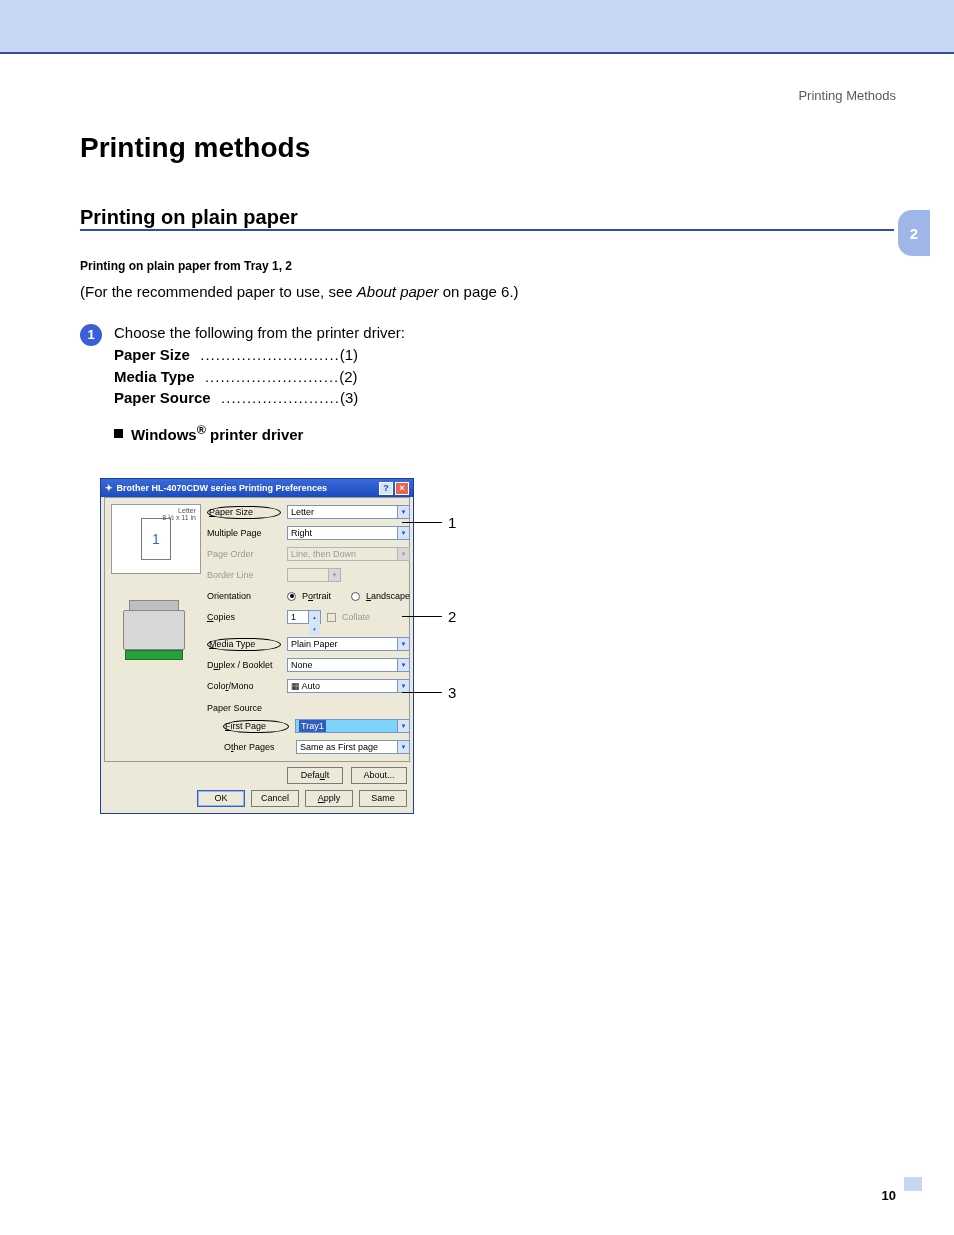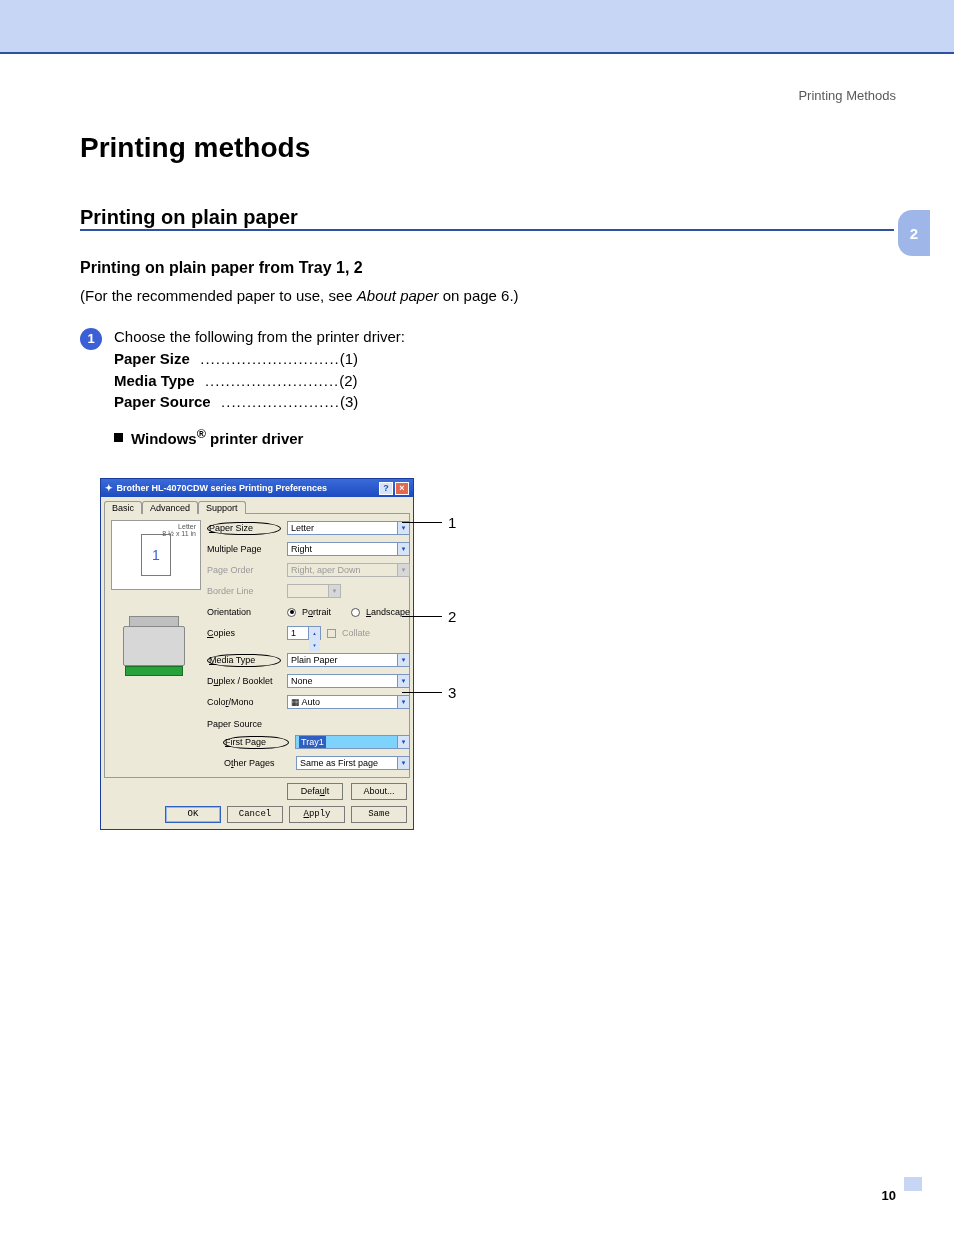--- a/index.html
+++ b/index.html
@@ -42,21 +42,21 @@
     font-weight: bold;
     margin-bottom: 42px;
   }
   h2 {
     font-size: 20px;
     font-weight: bold;
     border-bottom: 2px solid #2f4fa0;
     margin-bottom: 28px;
   }
   h3 {
-    font-size: 16px;
+    font-size: 12px;
     font-weight: bold;
     margin-bottom: 10px;
   }
   .para {
     font-size: 15px;
     margin-bottom: 22px;
   }
   .para .ital { font-style: italic; }
   .step {
     display: flex;
@@ -213,21 +213,21 @@
   .sub-buttons { display:flex; justify-content:flex-end; gap:8px; padding:5px 6px 0 0; }
   .dlg-btn {
     width:56px; height:17px;
     border:1px solid #7a7a7a; background:#ece9d8;
     font-size:9px; text-align:center; line-height:15px;
   }
   .bottom-bar {
     display:flex; gap:6px; justify-content:flex-end;
     padding:6px 6px 6px 6px;
   }
-  .bottom-bar .dlg-btn { width:56px;font-family:Liberation Mono, monospace; }
+  .bottom-bar .dlg-btn { width:48px; }
   .bottom-bar .dlg-btn.primary { border:1px solid #2f5fc0; box-shadow: inset 0 0 0 1px #93b6ef; }
 
   
   .callout-line {
     position:absolute;
     height:1px; background:#000;
   }
   .callout-num {
     position:absolute;
     font-size:15px;
@@ -299,25 +299,20 @@
 <div class="dialog-wrap">
   <div class="dialog">
     <div class="titlebar">
       <span>✦</span>
       <span>Brother HL-4070CDW series Printing Preferences</span>
       <div class="title-icons">
         <div class="title-btn">?</div>
         <div class="title-btn close">×</div>
       </div>
     </div>
-    <div class="tabs-row">
-      <div class="d-tab active">Basic</div>
-      <div class="d-tab">Advanced</div>
-      <div class="d-tab">Support</div>
-    </div>
     <div class="d-panel">
       <div class="left-col">
         <div class="preview-box">
           <div class="preview-meta">
             <div>Letter</div>
             <div>8 ½ x 11 in</div>
           </div>
           <div class="pg">
             <span>1</span>
           </div>
@@ -340,21 +335,21 @@
         <div class="row">
           <span class="lbl">Multiple Page</span>
           <div class="sel">
             <span>Right</span>
             <span class="arrow">▾</span>
           </div>
         </div>
         <div class="row">
           <span class="lbl dis">Page Order</span>
           <div class="sel dis">
-            <span>Right, aper Down</span>
+            <span>Line, then Down</span>
             <span class="arrow">▾</span>
           </div>
         </div>
         <div class="row">
           <span class="lbl dis">Border Line</span>
           <div class="sel dis" style="flex:0 0 54px">
             <span class="arrow">▾</span>
           </div>
         </div>
         <div class="row">

